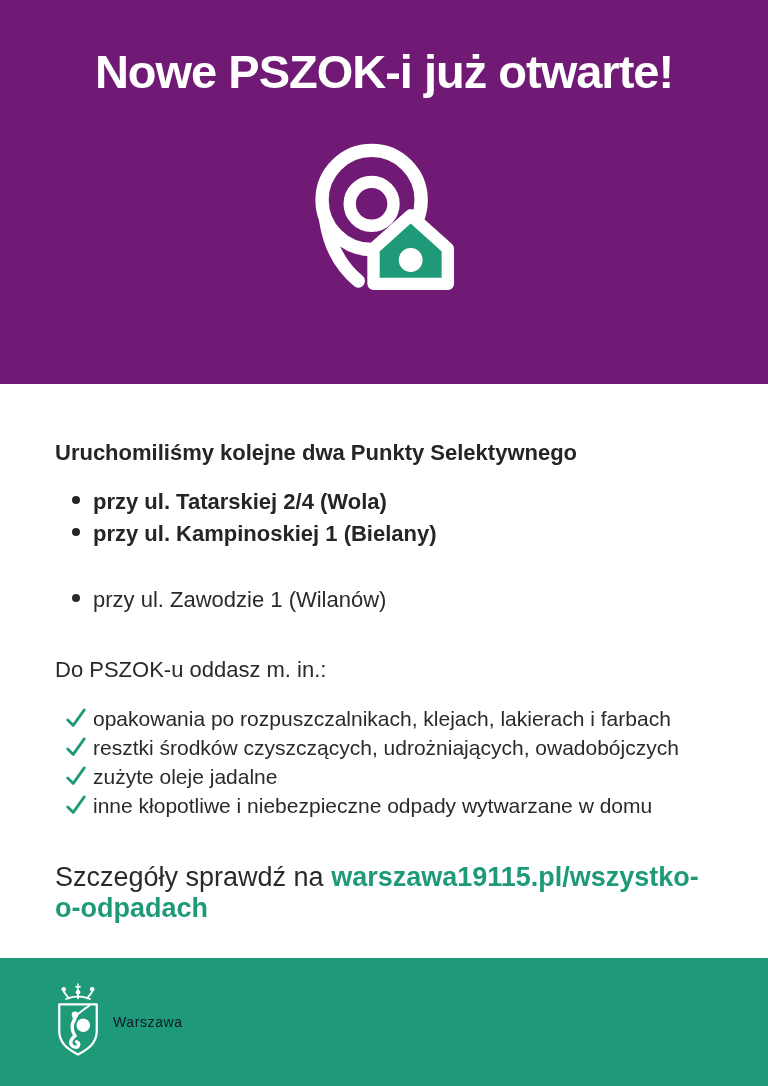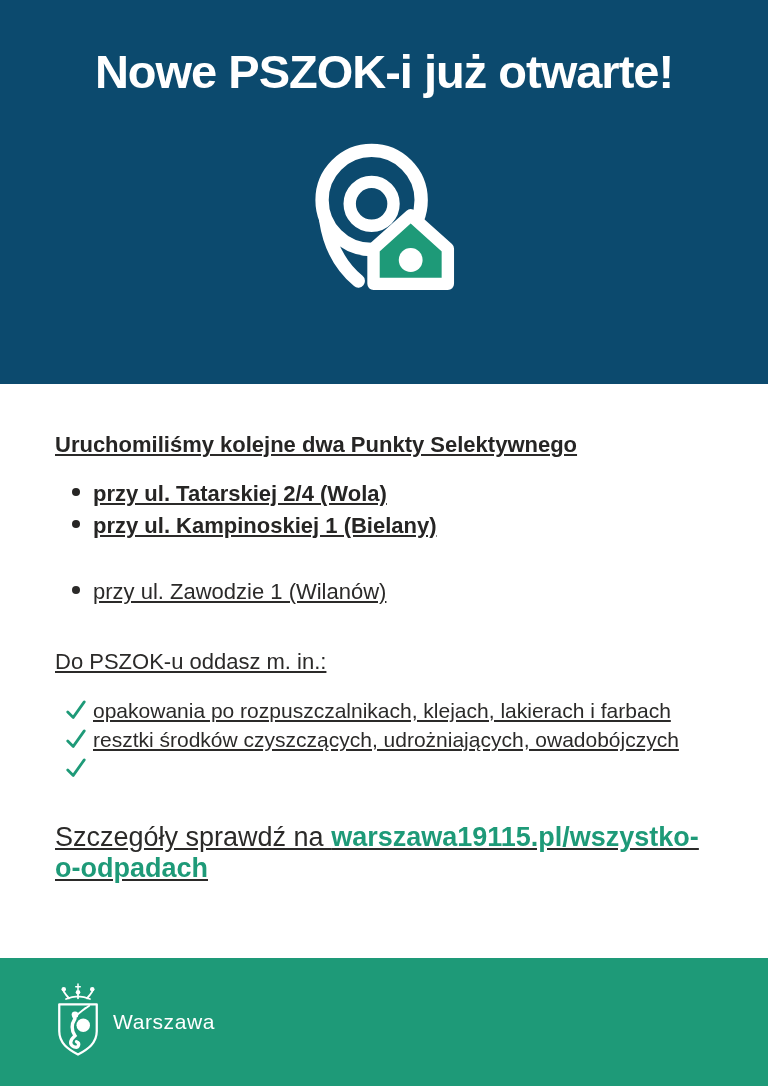--- a/index.html
+++ b/index.html
@@ -8,39 +8,39 @@
     font-family:"Liberation Sans", sans-serif;
     background:#ffffff;
     overflow:hidden;
     color:#2b2a29;
   }
   .page { width:768px; height:1086px; display:flex; flex-direction:column; }
 
   
   .header {
     height:384px;
-    background:#0c4a6e;
+    background:#701a75;
     flex:0 0 auto;
   }
   .title {
     padding-top:44px;
     text-align:center;
     color:#ffffff;
     font-size:47px;
     font-weight:800;
     letter-spacing:-1px;
   }
   .hero-wrap {
     display:flex;
     justify-content:center;
     margin-top:40px;
   }
 
   
-  .content { padding:0 55px; flex:1 1 auto;text-decoration:underline; }
+  .content { padding:8px 55px; flex:1 1 auto; }
 
   .sec-new { margin-top:44px; }
   .sec-new .heading {
     font-size:22px;
     font-weight:800;
     line-height:34px;
     color:#262524;
   }
   .bullet-list { list-style:none; margin-top:16px; }
   .bullet-list li {
@@ -93,22 +93,22 @@
   .footer {
     height:128px;
     background:#1e9a78;
     flex:0 0 auto;
     display:flex;
     align-items:center;
     padding-left:57px;
   }
   .logo-block { display:flex; align-items:center; }
   .city-name {
-    color:#ffffff;
-    font-size:21px;
+    color:#0f172a;
+    font-size:14px;
     letter-spacing:0.6px;
     margin-left:14px;
   }
 </style>
 </head>
 <body>
 
 <div class="page">
 
   <div class="header">
@@ -170,20 +170,27 @@
         <li>
           <svg class="check-icon" width="22" height="22" viewBox="0 0 24 24" fill="none">
               <path d="M3 13 L9 19 L21 2" stroke="#1e9a78" stroke-width="3" stroke-linecap="round" stroke-linejoin="round"></path>
             </svg>
           <span>resztki środków czyszczących, udrożniających, owadobójczych</span>
         </li>
         <li>
           <svg class="check-icon" width="22" height="22" viewBox="0 0 24 24" fill="none">
               <path d="M3 13 L9 19 L21 2" stroke="#1e9a78" stroke-width="3" stroke-linecap="round" stroke-linejoin="round"></path>
             </svg>
+          <span>zużyte oleje jadalne</span>
+        </li>
+        <li>
+          <svg class="check-icon" width="22" height="22" viewBox="0 0 24 24" fill="none">
+              <path d="M3 13 L9 19 L21 2" stroke="#1e9a78" stroke-width="3" stroke-linecap="round" stroke-linejoin="round"></path>
+            </svg>
+          <span>inne kłopotliwe i niebezpieczne odpady wytwarzane w domu</span>
         </li>
       </ul>
     </div>
 
     <div class="details-line">
       <span>Szczegóły sprawdź na </span>
       <a href="#" class="details-link">warszawa19115.pl/wszystko-o-odpadach</a>
     </div>
 
   </div>

